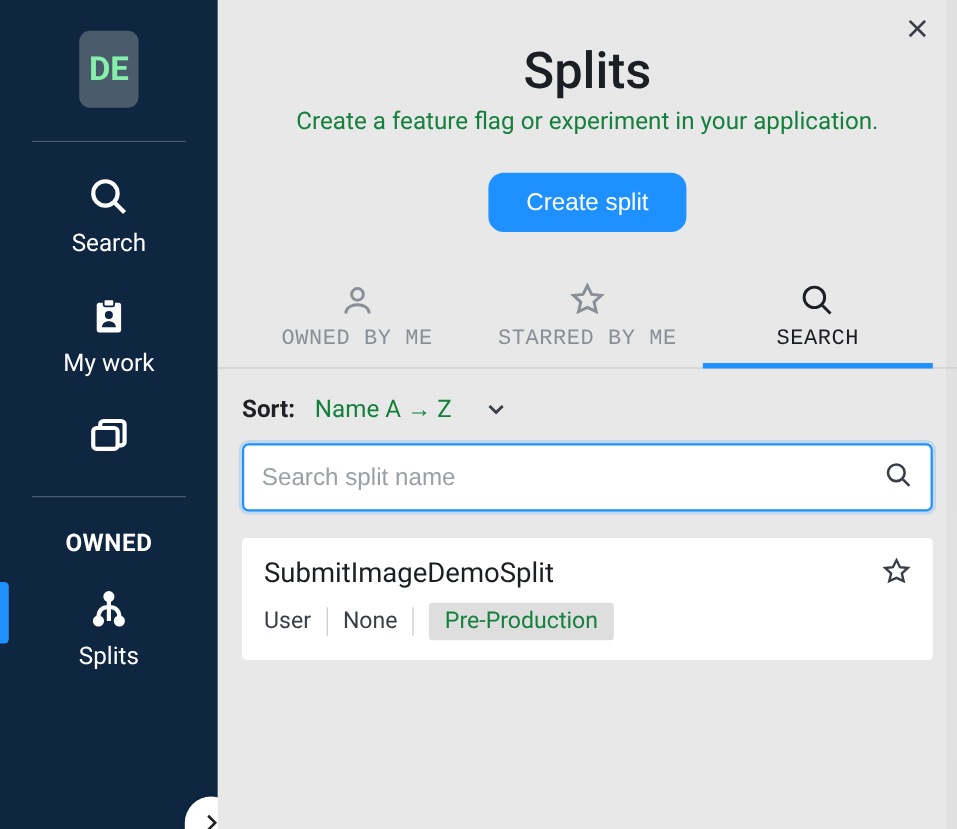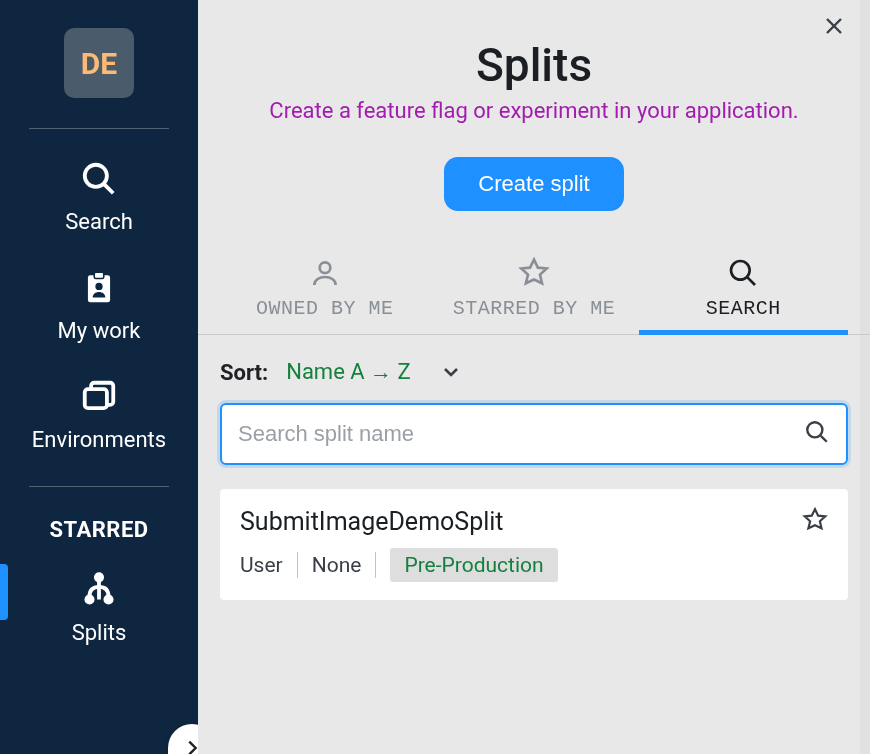--- a/index.html
+++ b/index.html
@@ -20,30 +20,30 @@
     background: #0e2640;
     color: #fff;
     display: flex;
     flex-direction: column;
     align-items: center;
     padding-top: 28px;
     flex-shrink: 0;
     position: relative;
   }
   .workspace-badge {
-    width: 70px;
+    width: 54px;
     height: 70px;
     background: #4a5b6c;
     border-radius: 10px;
     display: flex;
     align-items: center;
     justify-content: center;
     font-size: 30px;
     font-weight: 700;
-    color: #fdba74;
+    color: #86efac;
     margin-bottom: 30px;
   }
   .sidebar-divider {
     width: 140px;
     height: 1px;
     background: rgba(255,255,255,0.28);
     margin-bottom: 30px;
   }
   .sidebar-item {
     display: flex;
@@ -125,21 +125,21 @@
     text-align: center;
     padding-top: 38px;
   }
   .page-title {
     font-size: 46px;
     font-weight: 500;
     color: #1b1f24;
   }
   .page-subtitle {
     font-size: 22px;
-    color: #a21caf;
+    color: #15803d;
     margin-top: 6px;
   }
   .primary-btn {
     display: inline-block;
     margin-top: 34px;
     background: #1e90ff;
     color: #fff;
     font-size: 22px;
     font-weight: 400;
     border: none;
@@ -325,27 +325,26 @@
     <span class="label">My work</span>
   </div>
 
   <div class="sidebar-item">
     <span class="icon">
       <svg viewBox="0 0 24 24" fill="none" stroke="white" stroke-width="2.4">
           <rect x="3" y="7" width="14" height="12" rx="2"></rect>
           <path d="M7 7V5a2 2 0 0 1 2-2h10a2 2 0 0 1 2 2v10a2 2 0 0 1-2 2h-2"></path>
         </svg>
     </span>
-    <span class="label">Environments</span>
   </div>
 
 
   <div class="sidebar-divider"></div>
 
-  <div class="sidebar-section-heading">STARRED</div>
+  <div class="sidebar-section-heading">OWNED</div>
 
   <div class="sidebar-item active">
     <span class="icon">
       <svg viewBox="0 0 24 24" fill="none" stroke="white" stroke-width="2.4">
           <circle cx="12" cy="4" r="2" fill="white"></circle>
           <path d="M12 6v4"></path>
           <path d="M12 10c-4 0-6 2-6 6"></path>
           <path d="M12 10c4 0 6 2 6 6"></path>
           <path d="M12 10v8"></path>
           <circle cx="6" cy="18" r="2" fill="white"></circle>

